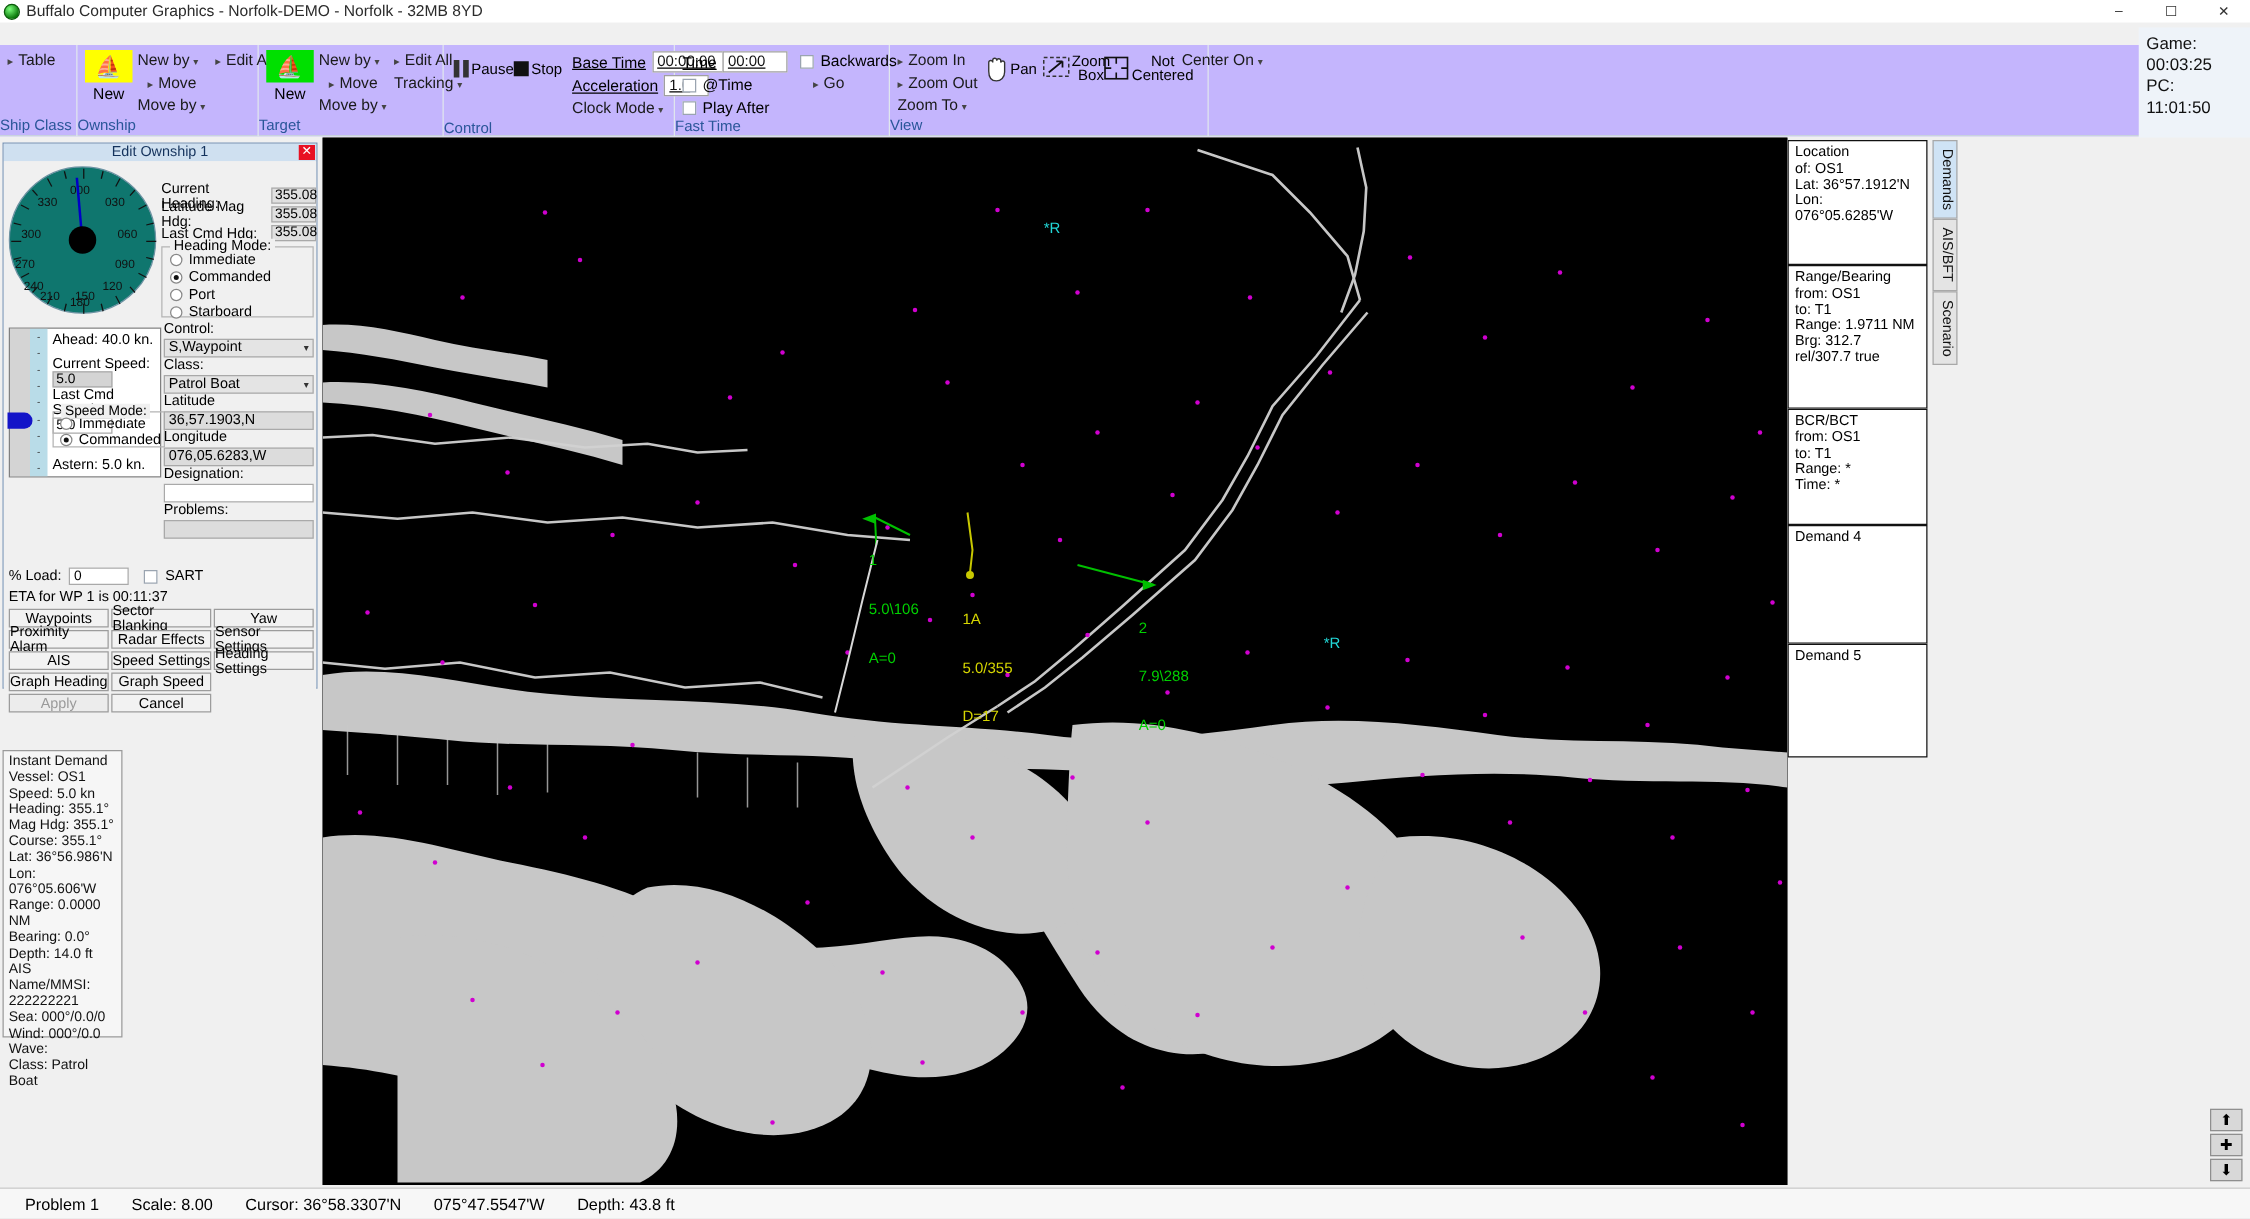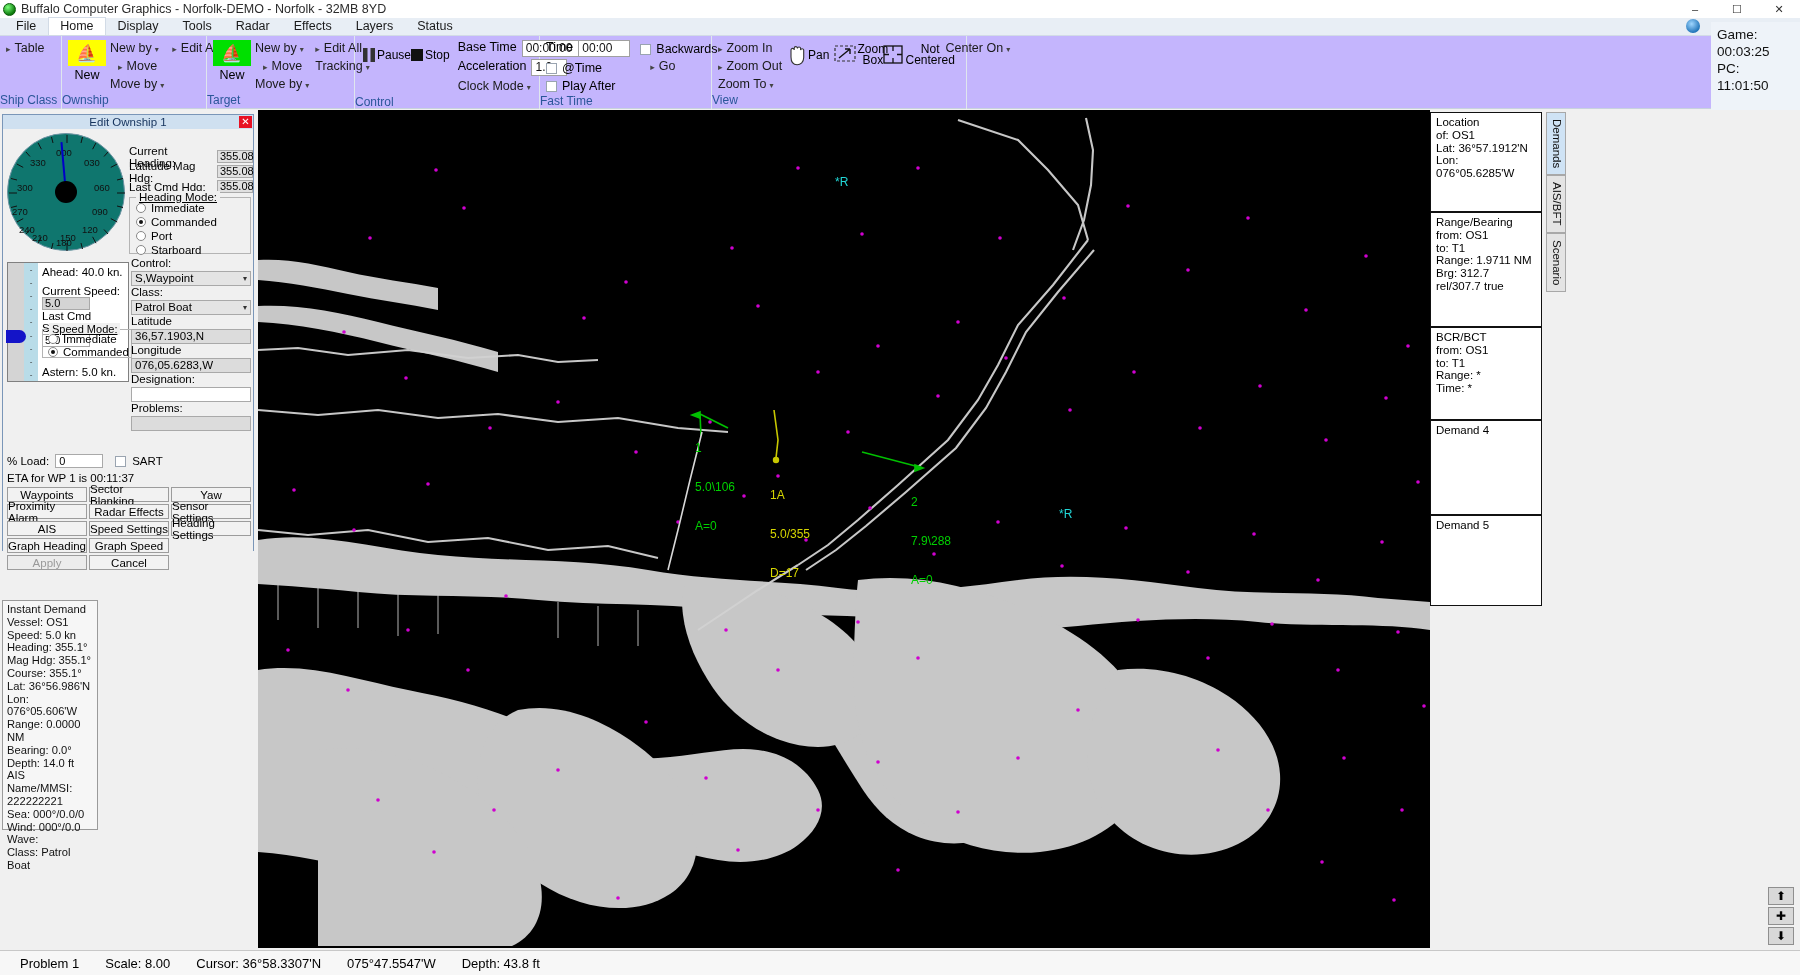--- a/index.html
+++ b/index.html
@@ -61,21 +61,21 @@
   .mini .caret::after { content:"\25BE"; font-size:8px; margin-left:3px; color:#444; }
   .mini .pre::before { content:"\25B8"; font-size:9px; margin-right:4px; color:#444; }
   .bigbtn { display:flex; flex-direction:column; align-items:center; width:44px; }
   .shipicon { width:38px;height:26px; display:flex;align-items:center;justify-content:center;
               font-size:17px; line-height:1; color:#111; }
   .shipicon.yellow{ background:#ffff00; }
   .shipicon.green { background:#00e000; }
   .bigbtn .cap { font-size:12.5px; margin-top:2px; }
   .colstack { display:flex; flex-direction:column; }
 
-  .field { display:flex; align-items:flex-start; gap:5px; height:19px; }
+  .field { display:flex; align-items:center; gap:5px; height:19px;text-decoration:underline; }
   .field label { font-size:12.5px; white-space:nowrap; }
   .tbox { border:1px solid #a0a0a0; background:#fff; height:17px;
           font-size:12px; padding:0 3px; line-height:15px; color:#111; }
   .cbx { display:flex; align-items:center; gap:5px; height:18px; font-size:12.5px;}
   .cbox { width:11px;height:11px;border:1px solid #9aa4b0; background:#fff; display:inline-block;}
 
   .iconbtn { display:flex;flex-direction:row;align-items:center; width:44px; padding-top:2px;}
   .iconbtn .gly { height:26px; display:flex;align-items:center;justify-content:center;}
   .iconbtn .cap { font-size:12px; text-align:center; line-height:11px; }
 
@@ -115,21 +115,21 @@
             margin:-11px 0 0 -11px; border-radius:50%; background:#000; }
 
   .hdr-rows { position:absolute; left:126px; top:20px; }
   .hdr-row { display:flex; align-items:center; gap:4px; height:15px; }
   .hdr-row .lab { font-size:11.5px; width:84px; }
   .hdr-val { width:36px; height:13px; background:#e0e0e0; border:1px solid #a9a9a9;
              font-size:11px; text-align:left; padding-left:2px; line-height:11px;}
 
   .grp { position:absolute; border:1px solid #b4b4b4; }
   .grp > .gt { position:absolute; top:-7px; left:6px; background:#f0f0f0;
-               padding:0 3px; font-size:11.5px;text-decoration:underline; }
+               padding:0 3px; font-size:11.5px; }
   .radio { display:flex; align-items:center; gap:5px; height:12px; font-size:11.5px; }
   .rc { width:10px;height:10px;border-radius:50%;border:1px solid #888; background:#fff;
         display:inline-block; position:relative;}
   .rc.on::after{ content:""; position:absolute; left:2px; top:2px; width:4px;height:4px;
                  border-radius:50%; background:#111; }
 
   .speedpanel { position:absolute; left:4px; top:133px; width:122px; height:120px;
                 border:1px solid #808080; background:#fff; display:flex; }
   .sp-track { width:16px; height:100%; background:#d4d4d4; position:relative; }
   .sp-knob { position:absolute; left:-2px; width:20px; height:13px; background:#1414c8;
@@ -209,31 +209,20 @@
   <div class="titlebar">
     <div class="ticon"></div>
     <div class="ttext">Buffalo Computer Graphics - Norfolk-DEMO - Norfolk  - 32MB 8YD</div>
     <div class="winbtns">
       <div class="winbtn">–</div>
       <div class="winbtn">☐</div>
       <div class="winbtn close">✕</div>
     </div>
   </div>
 
-  <div class="ribbon-tabs">
-    <div class="rtab">File</div>
-    <div class="rtab active">Home</div>
-    <div class="rtab">Display</div>
-    <div class="rtab">Tools</div>
-    <div class="rtab">Radar</div>
-    <div class="rtab">Effects</div>
-    <div class="rtab">Layers</div>
-    <div class="rtab">Status</div>
-    <div class="tab-right-icon"></div>
-  </div>
 
   <div class="ribbon">
 
     <div class="rgroup" style="width:62px">
       <div class="gbody" style="flex-direction:column;">
         <div class="mini">
           <span class="pre"></span><span>Table</span>
         </div>
       </div>
       <div class="glabel">Ship Class</div>

